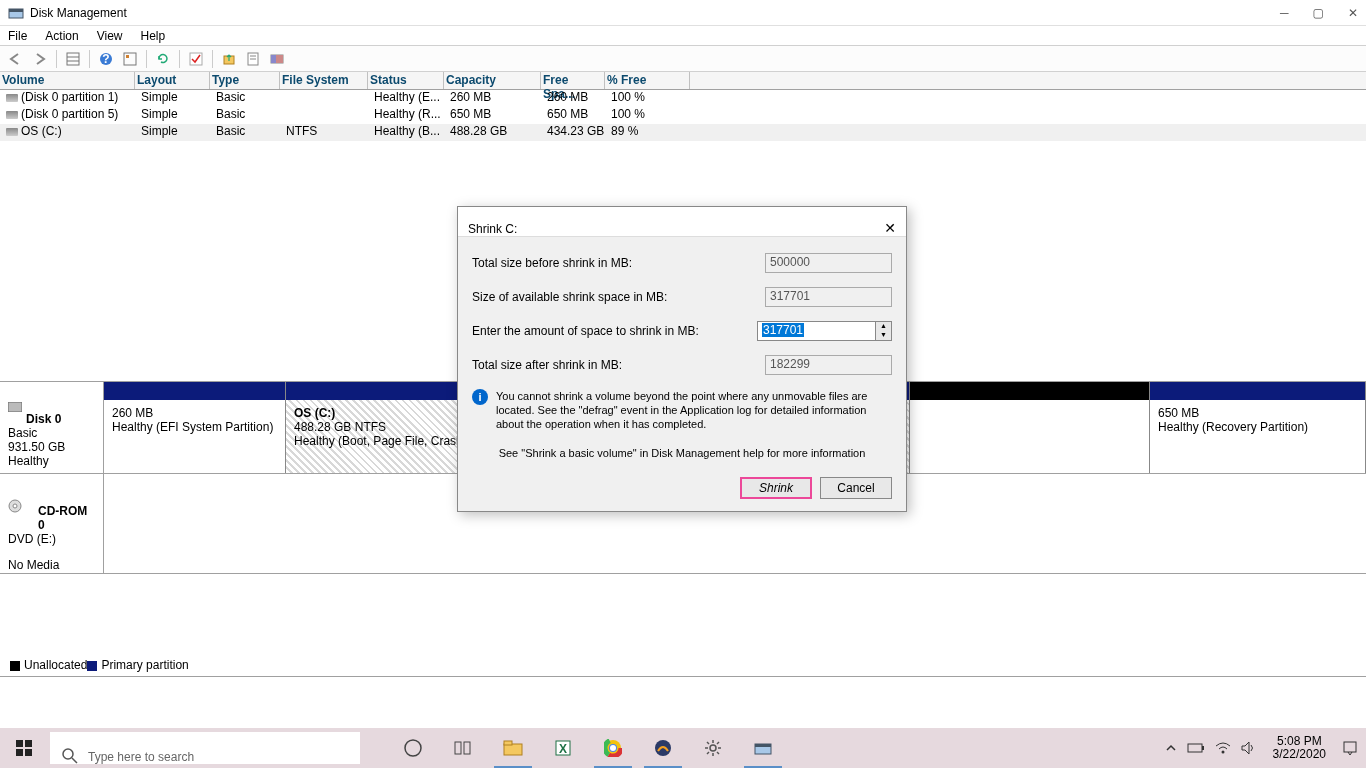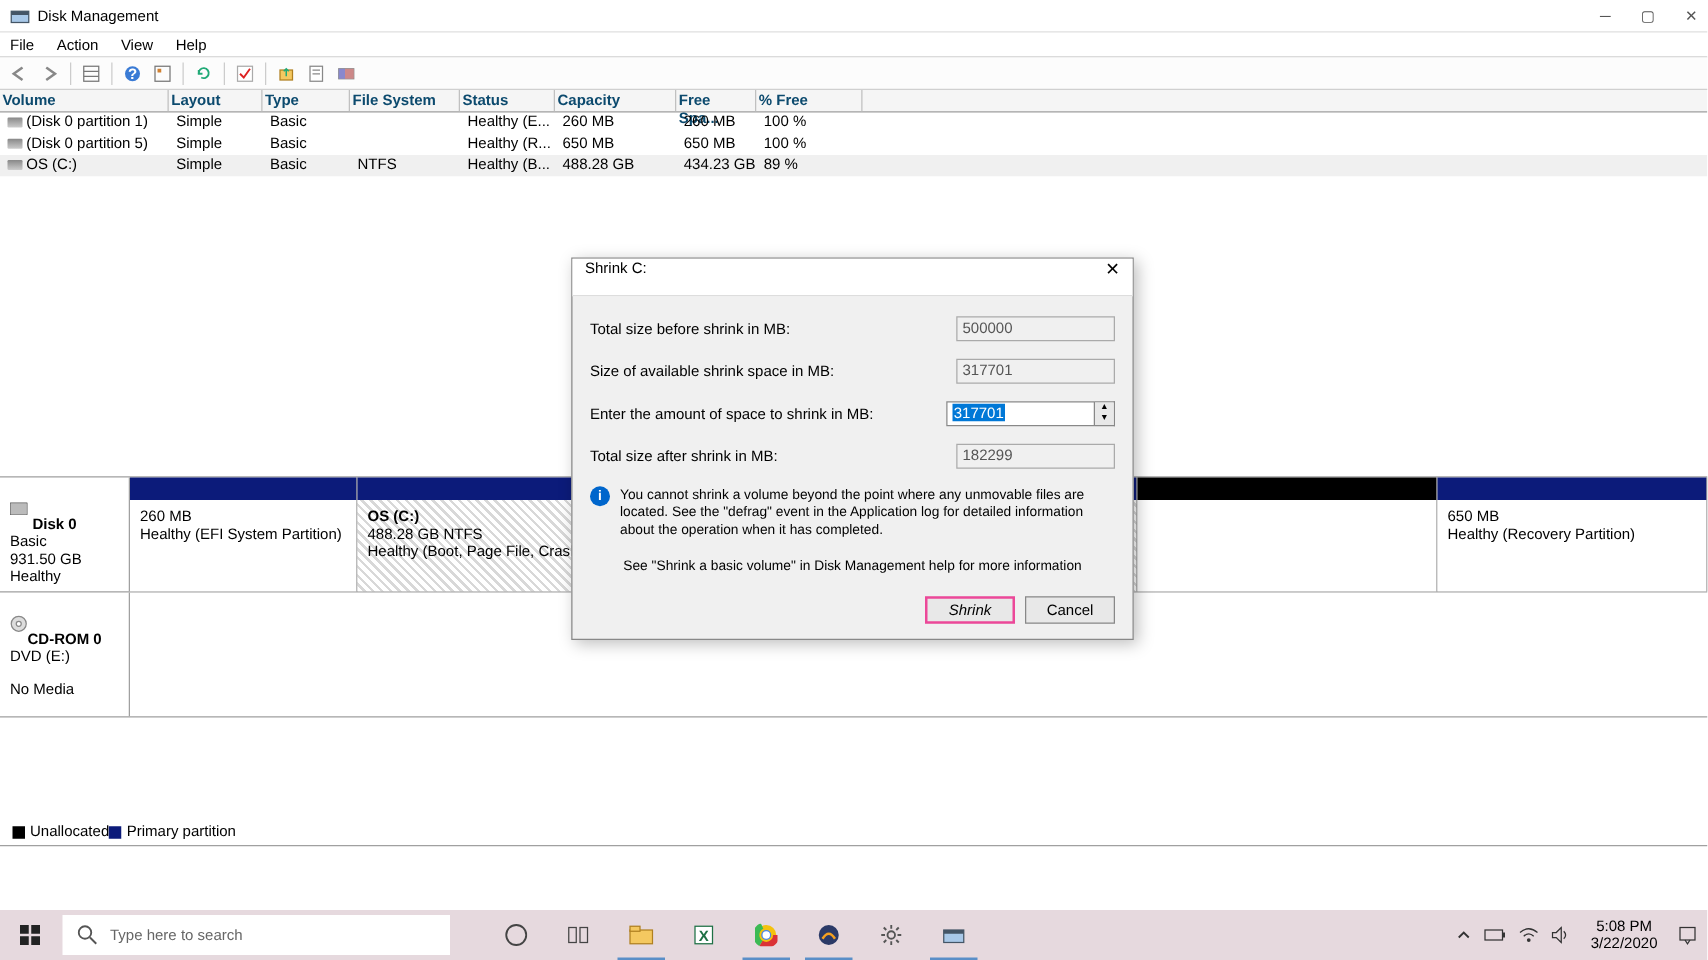--- a/index.html
+++ b/index.html
@@ -44,21 +44,21 @@
 .part-body { flex:1; padding:6px 8px; background:#fff; }
 .part-body.hatch { background:repeating-linear-gradient(45deg,#fff,#fff 3px,#d8d8d8 3px,#d8d8d8 5px); }
 .part .pt { font-weight:bold; }
 
 
 .legend { height:22px; display:flex; align-items:center; padding:0 10px; }
 .legend .sw { display:inline-block; width:10px; height:10px; margin-right:4px; vertical-align:middle; }
 
 
 .dlg { position:absolute; left:457px; top:206px; width:450px; background:#f0f0f0; border:1px solid #888; box-shadow:3px 3px 12px rgba(0,0,0,.25); }
-.dlg-title { height:30px; background:#fff; display:flex; align-items:flex-start; padding:0 10px; border-bottom:1px solid #ddd; }
+.dlg-title { height:30px; background:#fff; display:flex; align-items:flex-end; padding:0 10px; border-bottom:1px solid #ddd; }
 .dlg-title .close { margin-left:auto; font-size:14px; cursor:pointer; }
 .dlg-body { padding:16px 14px 12px 14px; }
 .dlg-row { display:flex; align-items:center; margin-bottom:14px; }
 .dlg-row label { flex:1; }
 .dlg-row .fld { width:127px; height:20px; border:1px solid #888; background:#fff; padding:1px 4px; }
 .dlg-row .fld.ro { background:#f0f0f0; color:#555; border-color:#aaa; }
 .dlg-row .fld.sel { background:#fff; }
 .dlg-row .fld.sel span { background:#0078d7; color:#fff; padding:0 1px; }
 .spin { width:135px; display:flex; }
 .spin .fld { flex:1; }
@@ -68,21 +68,21 @@
 .dlg-info .icon { width:16px; height:16px; border-radius:50%; background:#0066cc; color:#fff; font-weight:bold; text-align:center; line-height:16px; font-size:11px; flex-shrink:0; }
 .dlg-info .txt { font-size:11px; line-height:14px; }
 .dlg-link { text-align:center; font-size:11px; margin-bottom:18px; }
 .dlg-btns { display:flex; justify-content:flex-end; gap:8px; }
 .dlg-btns button { width:72px; height:22px; border:1px solid #888; background:#e8e8e8; cursor:pointer; }
 .dlg-btns button.primary { border:2px solid #ec4899;font-style:italic; }
 
 
 .taskbar { position:absolute; bottom:0; left:0; right:0; height:40px; background:#e6d9de; display:flex; align-items:center; }
 .taskbar .start { width:48px; height:40px; display:flex; align-items:center; justify-content:center; cursor:pointer; }
-.taskbar .search { width:310px; height:32px; background:#fff; margin-left:2px; display:flex; align-items:center; padding:0 12px; gap:10px; cursor:text; }
+.taskbar .search { width:310px; height:32px; background:#fff; margin-left:2px; display:flex; align-items:flex-end; padding:0 12px; gap:10px; cursor:text; }
 .taskbar .search .ph { color:#666; }
 .taskbar .apps { display:flex; margin-left:30px; gap:4px; }
 .taskbar .app { width:46px; height:40px; display:flex; align-items:center; justify-content:center; cursor:pointer; position:relative; }
 .taskbar .app.active::after { content:""; position:absolute; bottom:0; left:4px; right:4px; height:2px; background:#5a8fc8; }
 .taskbar .tray { margin-left:auto; display:flex; align-items:center; gap:10px; padding-right:8px; }
 .taskbar .clock { text-align:center; font-size:11px; line-height:13px; padding:0 6px; }
 
 svg { display:block; }
 </style>
 </head>
@@ -261,21 +261,21 @@
         <div class="part-bar bar-navy"></div>
         <div class="part-body">
           <div>650 MB</div>
           <div>Healthy (Recovery Partition)</div>
         </div>
       </div>
     </div>
   </div>
   <div class="disk-row" style="height:100px">
     <div class="disk-label">
-      <div style="display:flex;gap:0;align-items:center">
+      <div style="display:flex;gap:16px;align-items:center">
           <span>
             <svg width="14" height="14">
               <circle cx="7" cy="7" r="6" fill="#ddd" stroke="#888"></circle>
               <circle cx="7" cy="7" r="2" fill="#fff" stroke="#888"></circle>
             </svg>
           </span>
           <span class="dname">CD-ROM 0</span>
         </div>
       <div>DVD (E:)</div>
       <div style="height:12px"></div>

